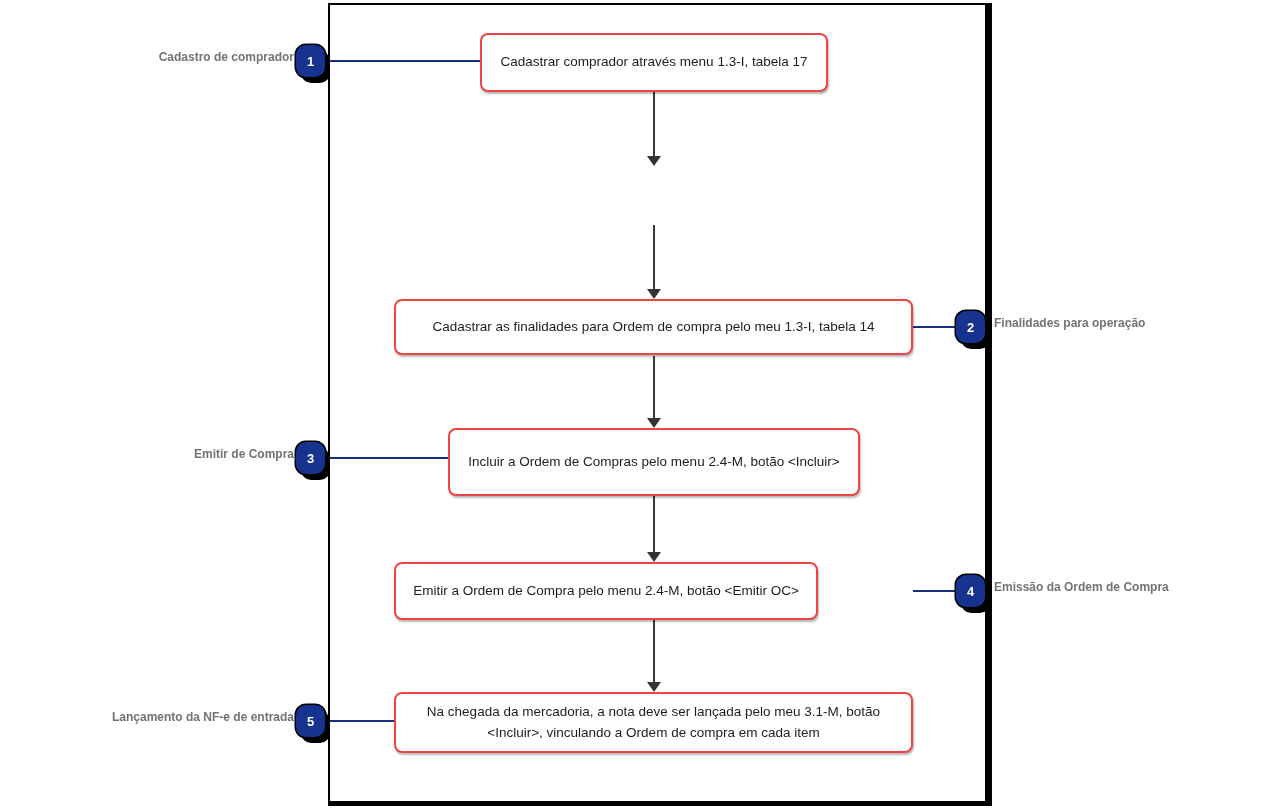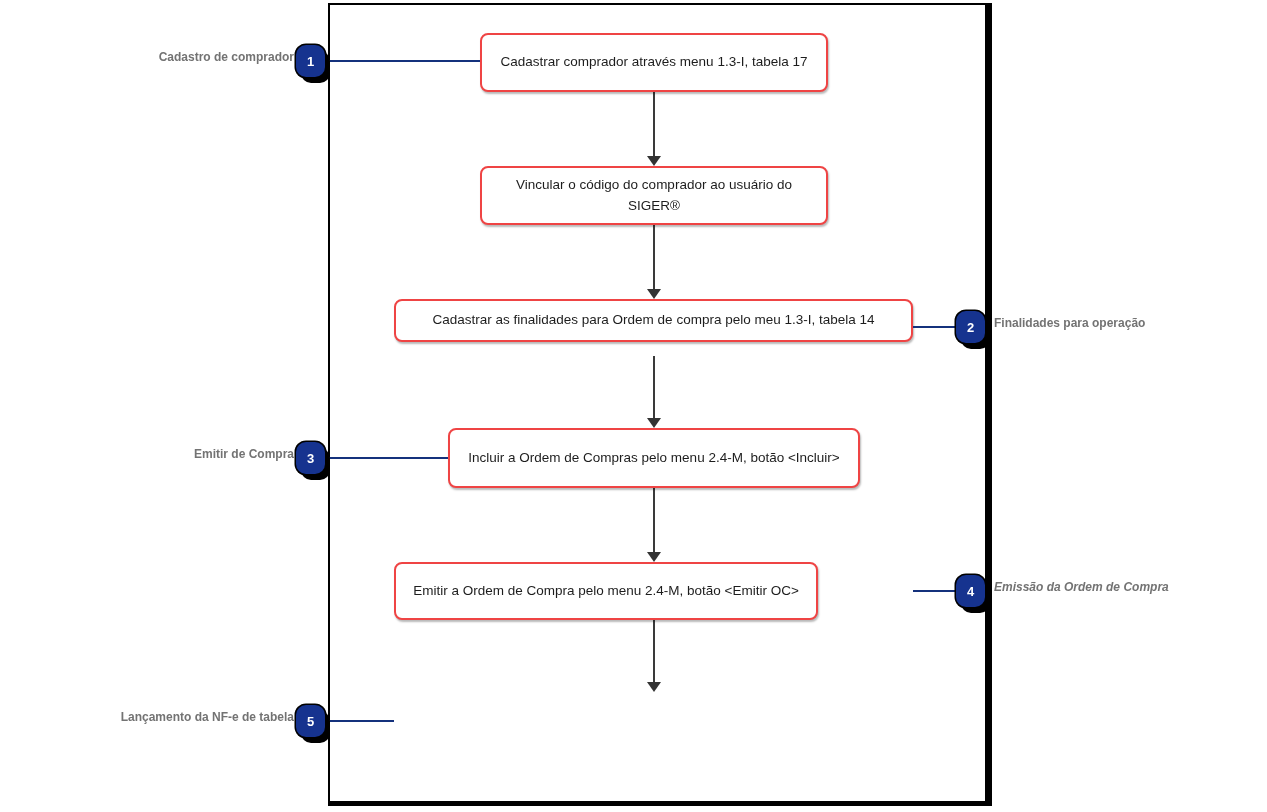--- a/index.html
+++ b/index.html
@@ -38,22 +38,22 @@
     justify-content: center;
     text-align: center;
     font-size: 13.5px;
     line-height: 1.5;
     color: #1d1d1d;
     z-index: 3;
     padding: 0 14px;
   }
   .step.b1 { left: 480px; top: 33px;  width: 348px; height: 59px; padding: 0 12px; }
   .step.b2 { left: 480px; top: 166px; width: 348px; height: 59px; padding: 0 30px; }
-  .step.b3 { left: 394px; top: 299px; width: 519px; height: 43px; }
-  .step.b4 { left: 448px; top: 428px; width: 412px; height: 60px; }
+  .step.b3 { left: 394px; top: 299px; width: 519px; height: 56px; }
+  .step.b4 { left: 448px; top: 428px; width: 412px; height: 68px; }
   .step.b5 { left: 394px; top: 562px; width: 424px; height: 58px; }
   .step.b6 { left: 394px; top: 692px; width: 519px; height: 61px; padding: 0 26px; }
 
   
   .vline {
     position: absolute;
     left: 653px;
     width: 2px;
     background: #3a3a3a;
     z-index: 2;
@@ -103,24 +103,24 @@
   }
 </style>
 </head>
 <body>
 
 <div class="stage">
 
   <div class="canvas"></div>
 
   <div class="step b1">Cadastrar comprador através menu 1.3-I, tabela 17</div>
-  <div class="step b2">Vincular o código do comprador ao usuário do SIGER®</div>
   <div class="step b3">Cadastrar as finalidades para Ordem de compra pelo meu 1.3-I, tabela 14</div>
   <div class="step b4">Incluir a Ordem de Compras pelo menu 2.4-M, botão &lt;Incluir&gt;</div>
   <div class="step b5">Emitir a Ordem de Compra pelo menu 2.4-M, botão &lt;Emitir OC&gt;</div>
+  <div class="step b6">Na chegada da mercadoria, a nota deve ser lançada pelo meu 3.1-M, botão &lt;Incluir&gt;, vinculando a Ordem de compra em cada item</div>
 
   <div class="vline" style="top:92px;  height:64px;"></div>
   <div class="ahead" style="top:156px;"></div>
 
   <div class="vline" style="top:225px; height:64px;"></div>
   <div class="ahead" style="top:289px;"></div>
 
   <div class="vline" style="top:356px; height:62px;"></div>
   <div class="ahead" style="top:418px;"></div>
 
@@ -148,16 +148,16 @@
   <div class="badge" style="left:956px; top:575px;">
     <span>4</span>
   </div>
   <div class="badge" style="left:296px; top:705px;">
     <span>5</span>
   </div>
 
   <div class="callout" style="right:973px; top:50px;">Cadastro de comprador</div>
   <div class="callout" style="left:994px;  top:316px;text-align:right;">Finalidades para operação</div>
   <div class="callout" style="right:973px; top:447px;">Emitir de Compra</div>
-  <div class="callout" style="left:994px;  top:580px;font-style:italic;">Emissão da Ordem de Compra</div>
-  <div class="callout" style="right:973px; top:710px;">Lançamento da NF-e de tabela</div>
+  <div class="callout" style="left:994px;  top:580px;">Emissão da Ordem de Compra</div>
+  <div class="callout" style="right:973px; top:710px;">Lançamento da NF-e de entrada</div>
 
 </div>
 
 </body></html>

